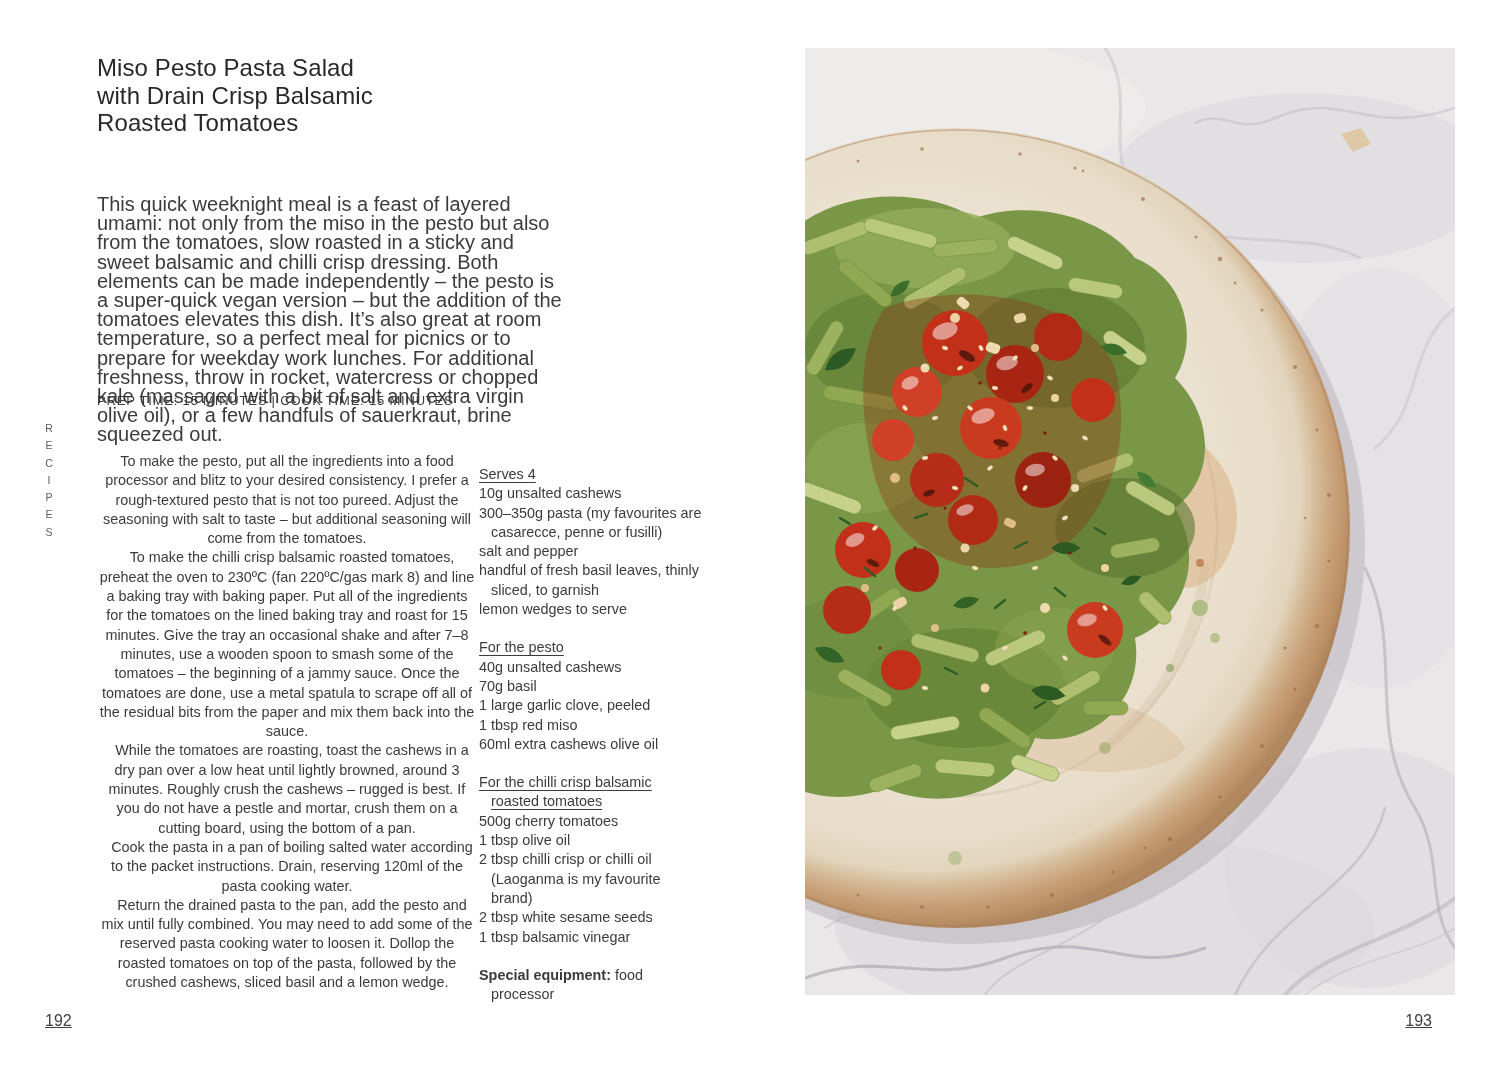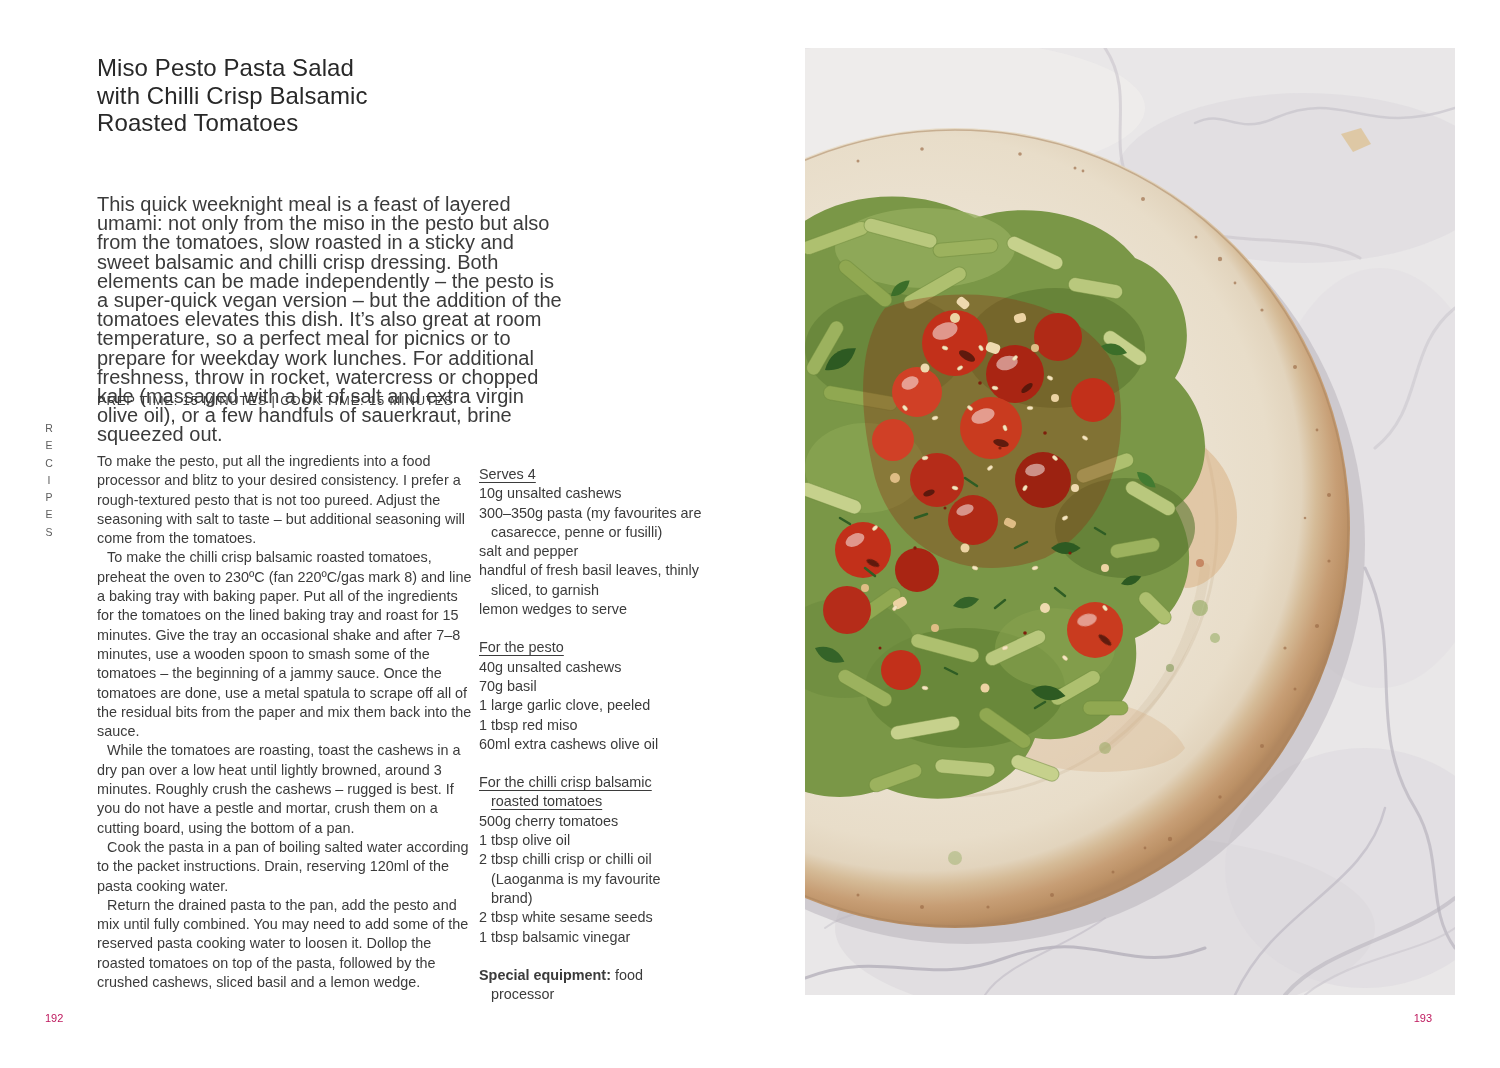--- a/index.html
+++ b/index.html
@@ -21,31 +21,31 @@
     font-size:20px; line-height:19.2px; color:#3b3b3b;
   }
   .time {
     position:absolute; left:97px; top:393px;
     font-size:13px; letter-spacing:0.8px; color:#3b3b3b;
   }
   .method {
     position:absolute; left:97px; top:452px; width:380px;
     font-size:14.4px; line-height:19.3px;
   }
-  .method p { margin:0; }
+  .method p { margin:0;text-align:center; }
   .method p.indent { text-indent:10px; }
   .ingredients {
     position:absolute; left:479px; top:452px; width:224px;
     font-size:14.4px; line-height:19.3px;
   }
   .ing-group { margin:0 0 19px 0; }
   .ing { padding-left:12px; text-indent:-12px; }
   .ing-header { text-decoration:underline; text-decoration-thickness:1px; text-underline-offset:2.5px;margin-top:13px; }
   .bold { font-weight:bold; }
-  .pagenum { position:absolute; top:1012px; font-size:11px; color:#be185d; }
+  .pagenum { position:absolute; top:1012px; font-size:16px; color:#404040;text-decoration:underline; }
   .pagenum.left { left:45px; }
   .pagenum.right { right:68px; }
   .photo { position:absolute; left:805px; top:48px; width:650px; height:947px; }
   .photo svg { display:block; width:100%; height:100%; }
 </style>
 </head>
 <body>
 
 <div class="page">
 
@@ -54,21 +54,21 @@
     <span>E</span>
     <span>C</span>
     <span>I</span>
     <span>P</span>
     <span>E</span>
     <span>S</span>
   </div>
 
   <div class="title">
     <div>Miso Pesto Pasta Salad</div>
-    <div>with Chilli Crisp Balsamic</div>
+    <div>with Drain Crisp Balsamic</div>
     <div>Roasted Tomatoes</div>
   </div>
 
   <div class="intro">This quick weeknight meal is a feast of layered umami: not only from the miso in the pesto but also from the tomatoes, slow roasted in a sticky and sweet balsamic and chilli crisp dressing. Both elements can be made independently – the pesto is a super-quick vegan version – but the addition of the tomatoes elevates this dish. It’s also great at room temperature, so a perfect meal for picnics or to prepare for weekday work lunches. For additional freshness, throw in rocket, watercress or chopped kale (massaged with a bit of salt and extra virgin olive oil), or a few handfuls of sauerkraut, brine squeezed out.</div>
 
   <div class="time">PREP TIME: 15 MINUTES | COOK TIME: 15 MINUTES</div>
 
   <div class="method">
     <p>To make the pesto, put all the ingredients into a food processor and blitz to your desired consistency. I prefer a rough-textured pesto that is not too pureed. Adjust the seasoning with salt to taste – but additional seasoning will come from the tomatoes.</p>
     <p class="indent">To make the chilli crisp balsamic roasted tomatoes, preheat the oven to 230ºC (fan 220ºC/gas mark 8) and line a baking tray with baking paper. Put all of the ingredients for the tomatoes on the lined baking tray and roast for 15 minutes. Give the tray an occasional shake and after 7–8 minutes, use a wooden spoon to smash some of the tomatoes – the beginning of a jammy sauce. Once the tomatoes are done, use a metal spatula to scrape off all of the residual bits from the paper and mix them back into the sauce.</p>

